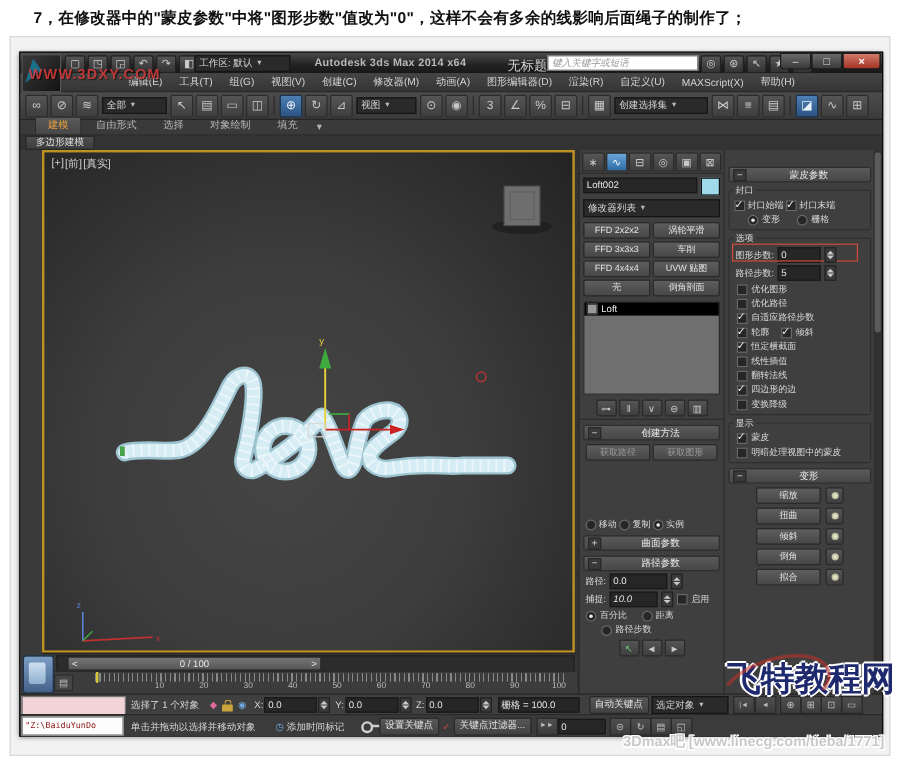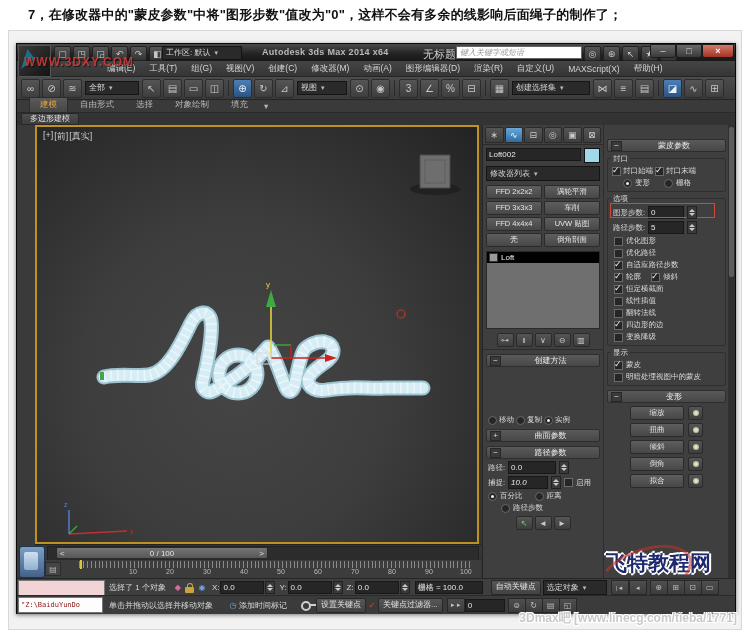--- a/index.html
+++ b/index.html
@@ -126,21 +126,21 @@
   .keyic::before{content:"";position:absolute;left:0;top:1px;width:6px;height:6px;border:2px solid #cfcfcf;border-radius:50%;}
   .keyic::after{content:"";position:absolute;left:9px;top:4px;width:6px;height:2px;background:#cfcfcf;}
   .navgrid{display:grid;grid-template-columns:repeat(4,16px);gap:1px;}
   .navbtn{width:16px;height:13px;display:flex;align-items:center;justify-content:center;font-size:8px;color:#bfbfbf;background:linear-gradient(#4f4f4f,#3c3c3c);border:1px solid #282828;}
 
   
   .wm-dxy{left:24px;top:55px;font-size:12px;font-weight:800;letter-spacing:1px;color:rgba(217,60,60,.85);text-shadow:1px 1px 1px rgba(0,0,0,.6);z-index:40;}
   .wm-fevte{left:580px;top:556px;z-index:50;text-align:left;line-height:1;}
   .wm-fevte .s1{display:block;font-size:27px;font-weight:800;letter-spacing:-1px;color:#1f2a6e;
       text-shadow:2px 0 0 #fff,-2px 0 0 #fff,0 2px 0 #fff,0 -2px 0 #fff,1px 1px 0 #fff,-1px -1px 0 #fff;}
-  .wm-fevte .s2{display:block;margin:-4px 0 0 26px;font-size:21px;font-weight:800;color:#1f2a6e;
+  .wm-fevte .s2{display:block;margin:-4px 0 0 26px;font-size:28px;font-weight:800;color:#1f2a6e;
       text-shadow:2px 0 0 #fff,-2px 0 0 #fff,0 2px 0 #fff,0 -2px 0 #fff,1px 1px 0 #fff,-1px -1px 0 #fff;}
   .fv-arc{position:absolute;left:18px;top:-8px;width:90px;height:44px;border:3px solid rgba(200,50,40,.55);border-radius:50%;border-left-color:transparent;border-bottom-color:transparent;transform:rotate(-18deg);}
 </style>
 </head>
 <body>
 
 <div id="app">
 
   <div class="ab caption">7，在修改器中的"蒙皮参数"中将"图形步数"值改为"0"，这样不会有多余的线影响后面绳子的制作了；</div>
 
@@ -363,20 +363,24 @@
             <span class="sbtn">⊶</span>
             <span class="sbtn">‖</span>
             <span class="sbtn">∨</span>
             <span class="sbtn">⊖</span>
             <span class="sbtn">▥</span>
           </div>
 
           <div class="roll">
             <span class="sign">−</span>
             <span class="rtitle">创建方法</span>
+          </div>
+          <div class="grid2" style="padding:3px 5px 0;">
+            <span class="pbtn dis">获取路径</span>
+            <span class="pbtn dis">获取图形</span>
           </div>
           <div class="crow" style="gap:2px;margin-top:48px;">
             <span class="rd"></span>
             <span>移动</span>
             <span class="rd"></span>
             <span>复制</span>
             <span class="rd on"></span>
             <span>实例</span>
           </div>
 

